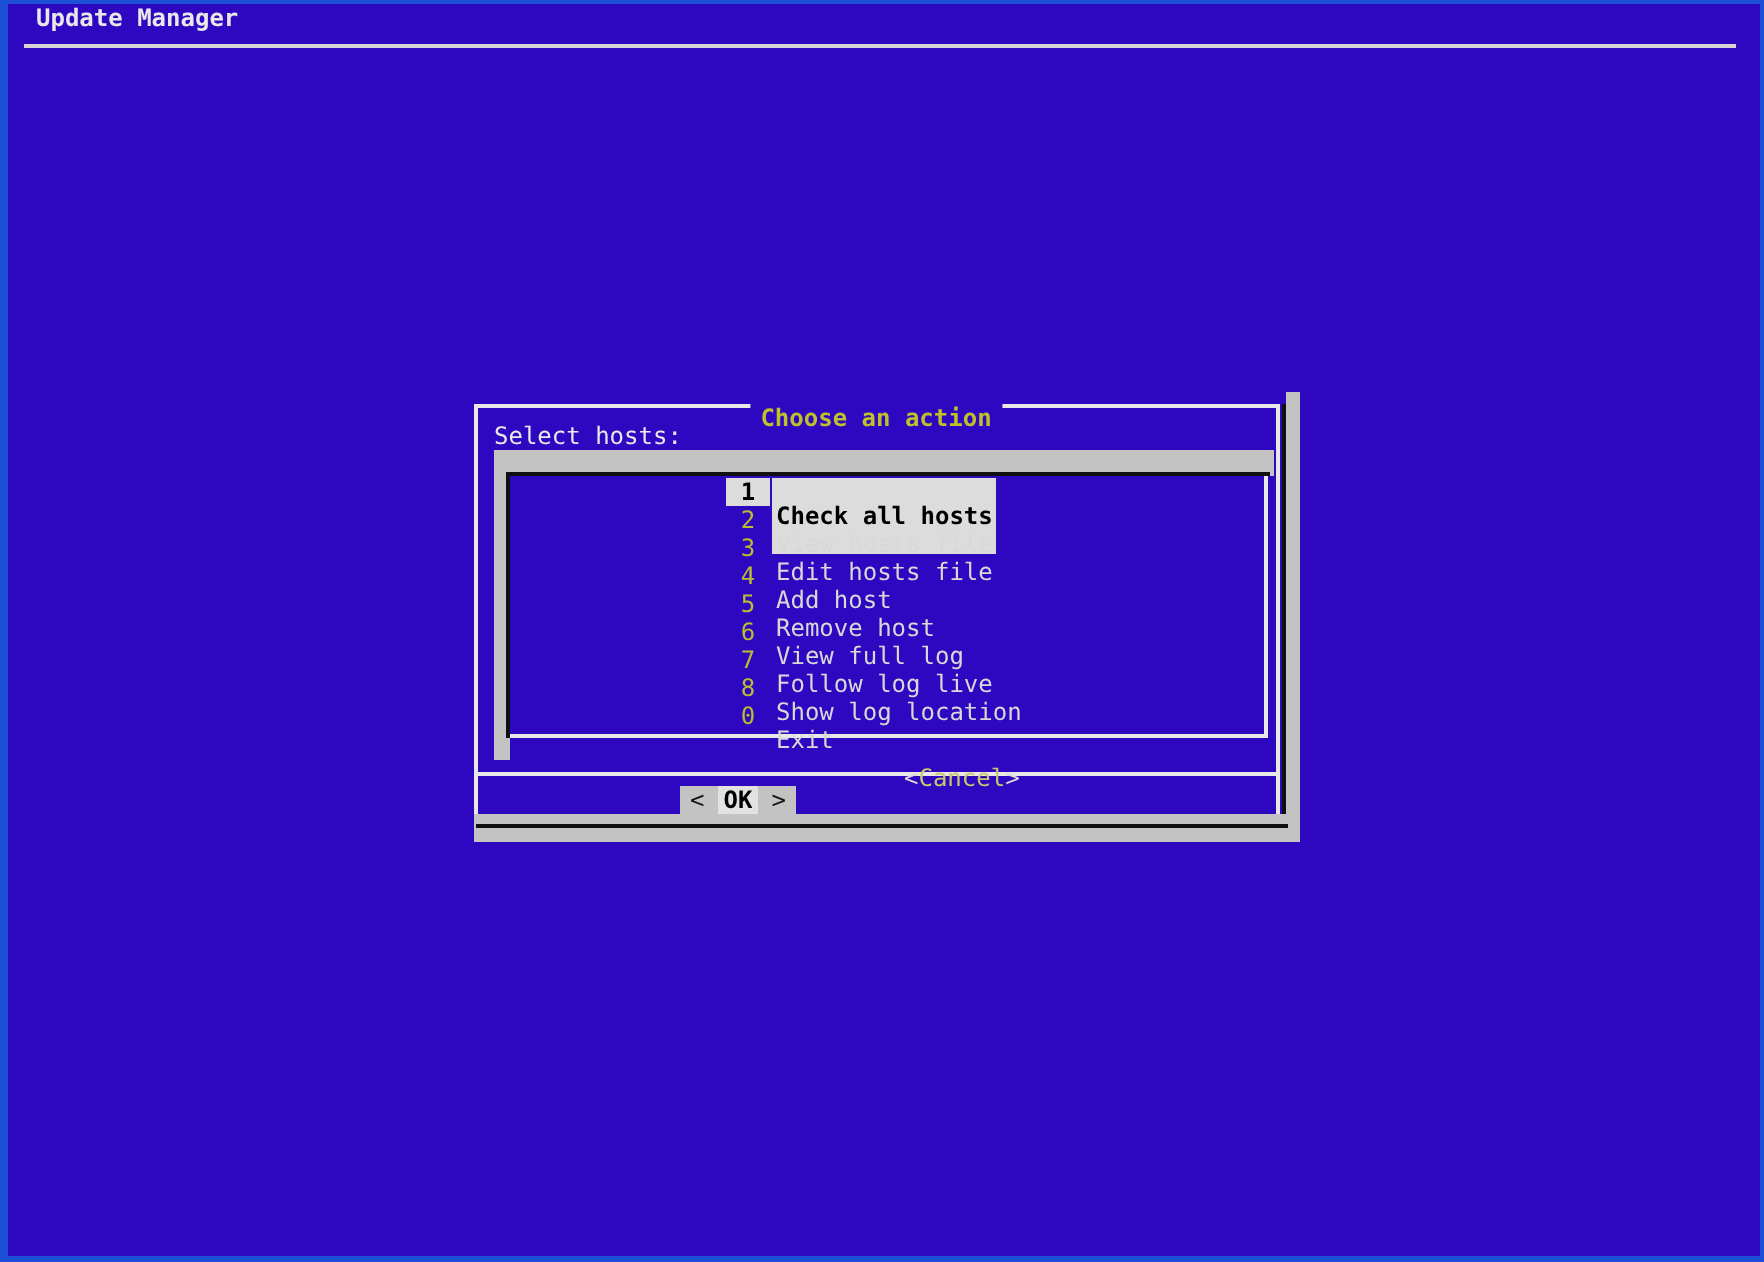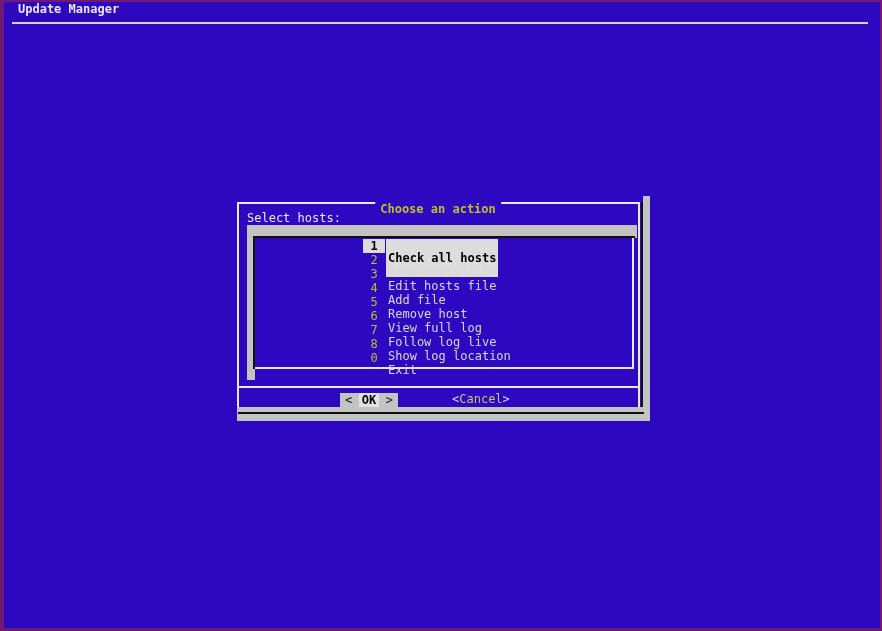--- a/index.html
+++ b/index.html
@@ -11,21 +11,21 @@
     --item-white:#d8d8d8;
     --title-yellow:#c0c02a;
     --tag-yellow:#bcbc30;
     --cancel-yellow:#c9c96a;
     --bracket-light:#d9d9d9;
     --line-black:#101010;
   }
   *{margin:0;padding:0;box-sizing:border-box;}
   html,body{width:882px;height:631px;background:#000;overflow:hidden;}
   body{font-family:"DejaVu Sans Mono","Liberation Mono",monospace;font-size:12px;line-height:14px;}
-  .screen{position:relative;width:882px;height:631px;background:#701a75;}
+  .screen{position:relative;width:882px;height:631px;background:#1d4ed8;}
   .desktop{position:absolute;left:4px;top:2px;right:2px;bottom:3px;background:var(--screen-bg);}
   .abs{position:absolute;}
   .backtitle{left:18px;top:2px;color:var(--text-white);font-weight:bold;white-space:pre;}
   .backtitle-rule{left:12px;top:22px;width:856px;height:2px;background:#d4d4d4;}
 
   
   .dlg-top{left:237px;top:202px;width:403px;height:2px;background:var(--text-white);}
   .dlg-left{left:237px;top:202px;width:2px;height:213px;background:var(--text-white);}
   .dlg-right-white{left:638px;top:202px;width:2px;height:211px;background:var(--text-white);}
   .dlg-right-gray{left:643px;top:196px;width:7px;height:225px;background:var(--band-gray);}
@@ -52,21 +52,21 @@
   .menu-row .lab{position:absolute;left:131px;padding:12px 2px;color:var(--item-white);white-space:pre;}
   .menu-row.selected .tag{background:var(--select-bg);color:#000;font-weight:bold;}
   .menu-row.selected .lab{background:var(--select-bg);color:#000;font-weight:bold;}
 
   
   .ok-btn{left:340px;top:393px;width:58px;height:14px;background:var(--band-gray);
           display:flex;justify-content:space-between;align-items:center;padding:0 5px;
           color:#000;cursor:default;}
   .ok-btn .bracket{color:#151515;}
   .ok-btn .ok-label{background:var(--ok-cell-bg);padding:0 3px;font-weight:bold;}
-  .cancel-btn{left:452px;top:392px;height:14px;white-space:pre;color:var(--cancel-yellow);cursor:default;text-align:right;}
+  .cancel-btn{left:452px;top:382px;height:14px;white-space:pre;color:var(--cancel-yellow);cursor:default;text-align:right;}
   .cancel-btn .bracket{color:var(--bracket-light);}
 </style>
 </head>
 <body>
 
 <div class="screen">
   <div class="desktop"></div>
 
   <div class="abs backtitle">Update Manager</div>
   <div class="abs backtitle-rule"></div>
@@ -100,21 +100,21 @@
         <div class="menu-row">
           <span class="tag">2</span>
           <span class="lab">View hosts file</span>
         </div>
         <div class="menu-row">
           <span class="tag">3</span>
           <span class="lab">Edit hosts file</span>
         </div>
         <div class="menu-row">
           <span class="tag">4</span>
-          <span class="lab">Add file</span>
+          <span class="lab">Add host</span>
         </div>
         <div class="menu-row">
           <span class="tag">5</span>
           <span class="lab">Remove host</span>
         </div>
         <div class="menu-row">
           <span class="tag">6</span>
           <span class="lab">View full log</span>
         </div>
         <div class="menu-row">

